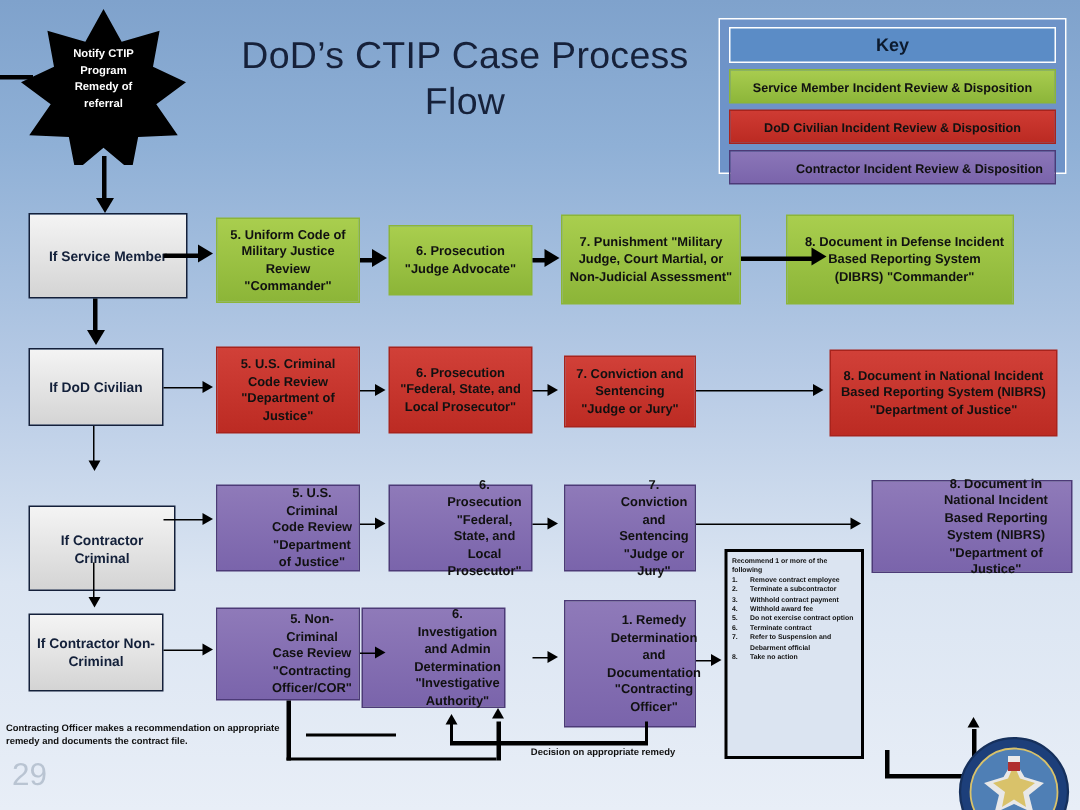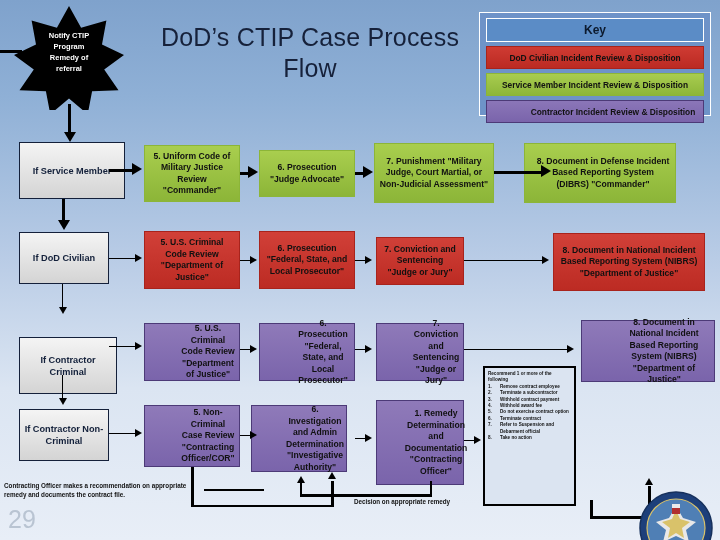--- a/index.html
+++ b/index.html
@@ -80,21 +80,21 @@
   #rec-list li{font-size:4.6px;line-height:6.4px;color:#111;display:flex;gap:2px;font-weight:700;}
   #rec-list li .num{width:10px;flex:none;}
   #rec-list li .txt{flex:1;}
 
   
   #note-co{left:4px;top:481px;width:200px;font-size:6.3px;line-height:9px;color:#111;font-weight:700;}
   #note-dec{left:312px;top:497px;width:180px;font-size:6.3px;line-height:9px;color:#111;
             text-align:center;font-weight:700;}
 
   
-  #pageno{left:8px;top:505px;font-size:25px;color:#b9c4d2;font-weight:400;}
+  #pageno{left:8px;top:505px;font-size:21px;color:#b9c4d2;font-weight:400;}
 
   
   #seal{right:4px;bottom:2px;width:80px;height:52px;}
 </style>
 </head>
 <body>
 
 <div class="slide">
 
   <div class="abs" id="star-wrap">
@@ -108,22 +108,22 @@
   </div>
 
   <div class="abs vline thick" style="left:68px;top:104px;height:32px;"></div>
   <div class="abs av thick" style="left:63.5px;top:132px;"></div>
   <div class="abs hline thick" style="left:0px;top:50px;width:22px;"></div>
 
   <div class="abs" id="title">DoD’s CTIP Case Process Flow</div>
 
   <div class="abs" id="key-box">
     <div class="key-row hdr">Key</div>
+    <div class="key-row green">Service Member Incident Review &amp; Disposition</div>
     <div class="key-row red">DoD Civilian Incident Review &amp; Disposition</div>
-    <div class="key-row green">Service Member Incident Review &amp; Disposition</div>
     <div class="key-row purple">Contractor Incident Review &amp; Disposition</div>
   </div>
 
   <div class="abs pbox gray" style="left:19px;top:142px;width:106px;height:57px;">If Service Member</div>
   <div class="abs pbox green" style="left:144px;top:145px;width:96px;height:57px;">5. Uniform Code of Military Justice Review "Commander"</div>
   <div class="abs pbox green" style="left:259px;top:150px;width:96px;height:47px;">6. Prosecution "Judge Advocate"</div>
   <div class="abs pbox green" style="left:374px;top:143px;width:120px;height:60px;">7. Punishment "Military Judge, Court Martial, or Non-Judicial Assessment"</div>
   <div class="abs pbox green" style="left:524px;top:143px;width:152px;height:60px;padding-left:10px;">8. Document in Defense Incident Based Reporting System (DIBRS) "Commander"</div>
 
   <div class="abs hline thick" style="left:109px;top:169px;width:25px;"></div>
@@ -160,21 +160,21 @@
   <div class="abs ah" style="left:135px;top:342px;"></div>
   <div class="abs hline" style="left:240px;top:349px;width:12px;"></div>
   <div class="abs ah" style="left:250px;top:345px;"></div>
   <div class="abs hline" style="left:355px;top:349px;width:12px;"></div>
   <div class="abs ah" style="left:365px;top:345px;"></div>
   <div class="abs hline" style="left:464px;top:349px;width:105px;"></div>
   <div class="abs ah" style="left:567px;top:345px;"></div>
 
   <div class="abs pbox gray" style="left:19px;top:409px;width:90px;height:52px;">If Contractor Non-Criminal</div>
   <div class="abs pbox purple" style="left:144px;top:405px;width:96px;height:62px;">5. Non-Criminal Case Review "Contracting Officer/COR"</div>
-  <div class="abs pbox purple" style="left:251px;top:405px;width:96px;height:67px;">6. Investigation and Admin Determination "Investigative Authority"</div>
+  <div class="abs pbox purple" style="left:241px;top:405px;width:96px;height:67px;">6. Investigation and Admin Determination "Investigative Authority"</div>
   <div class="abs pbox purple" style="left:376px;top:400px;width:88px;height:85px;">1. Remedy Determination and Documentation "Contracting Officer"</div>
 
   <div class="abs hline" style="left:109px;top:433px;width:28px;"></div>
   <div class="abs ah" style="left:135px;top:429px;"></div>
   <div class="abs hline" style="left:240px;top:435px;width:12px;"></div>
   <div class="abs ah" style="left:250px;top:431px;"></div>
   <div class="abs hline" style="left:355px;top:438px;width:12px;"></div>
   <div class="abs ah" style="left:365px;top:434px;"></div>
   <div class="abs hline" style="left:464px;top:440px;width:12px;"></div>
   <div class="abs ah" style="left:474px;top:436px;"></div>

